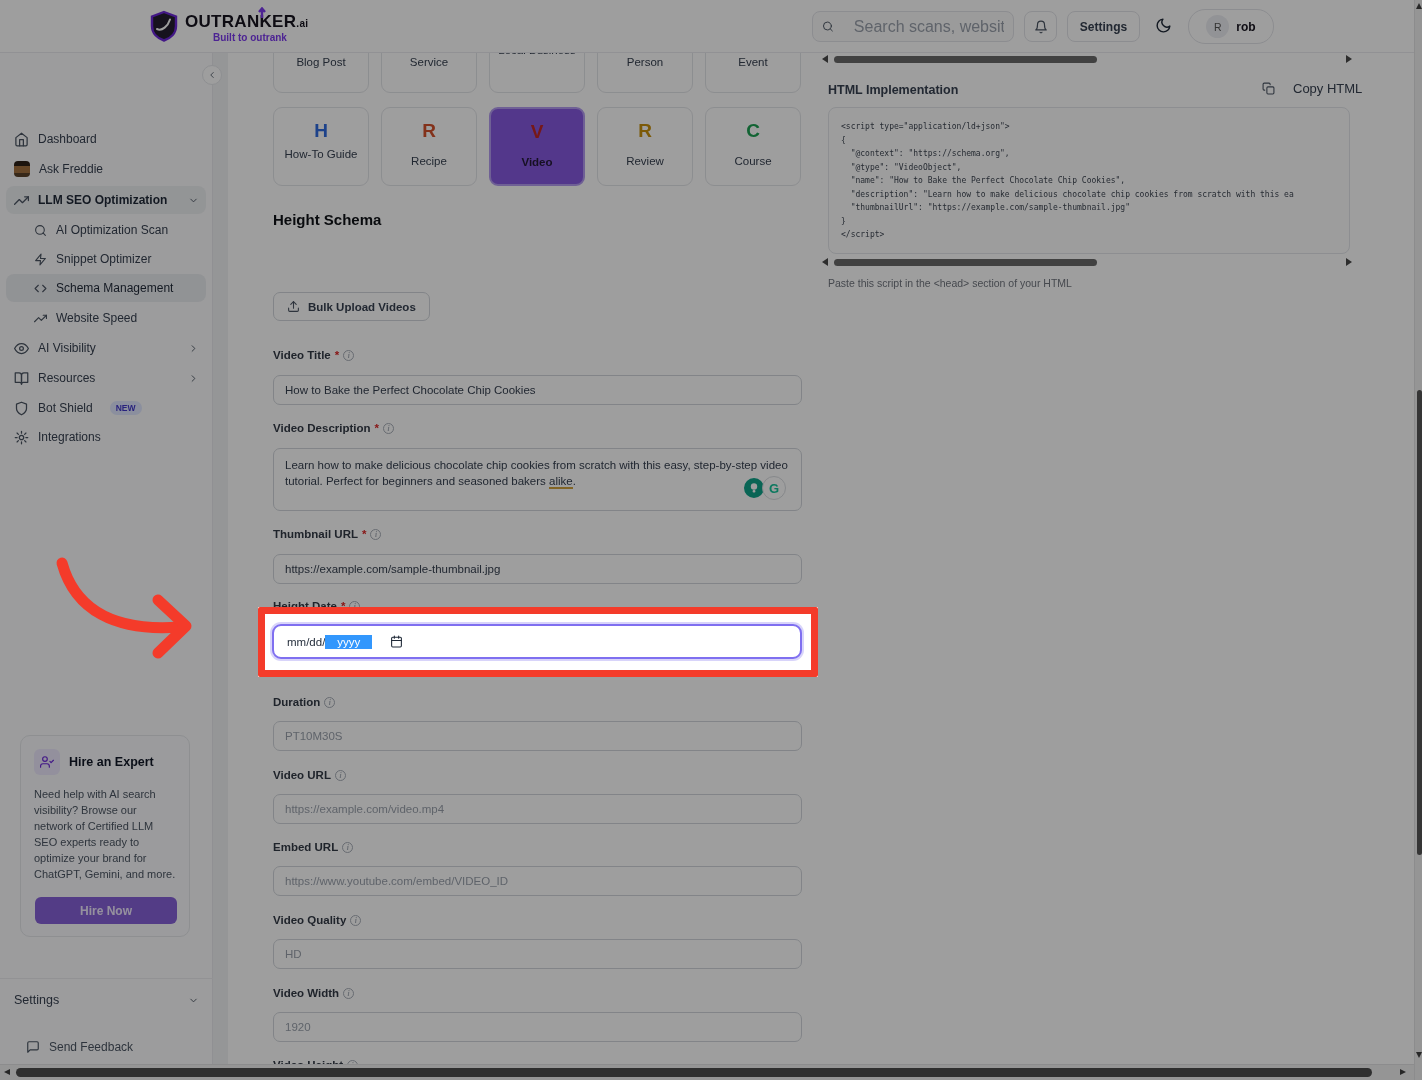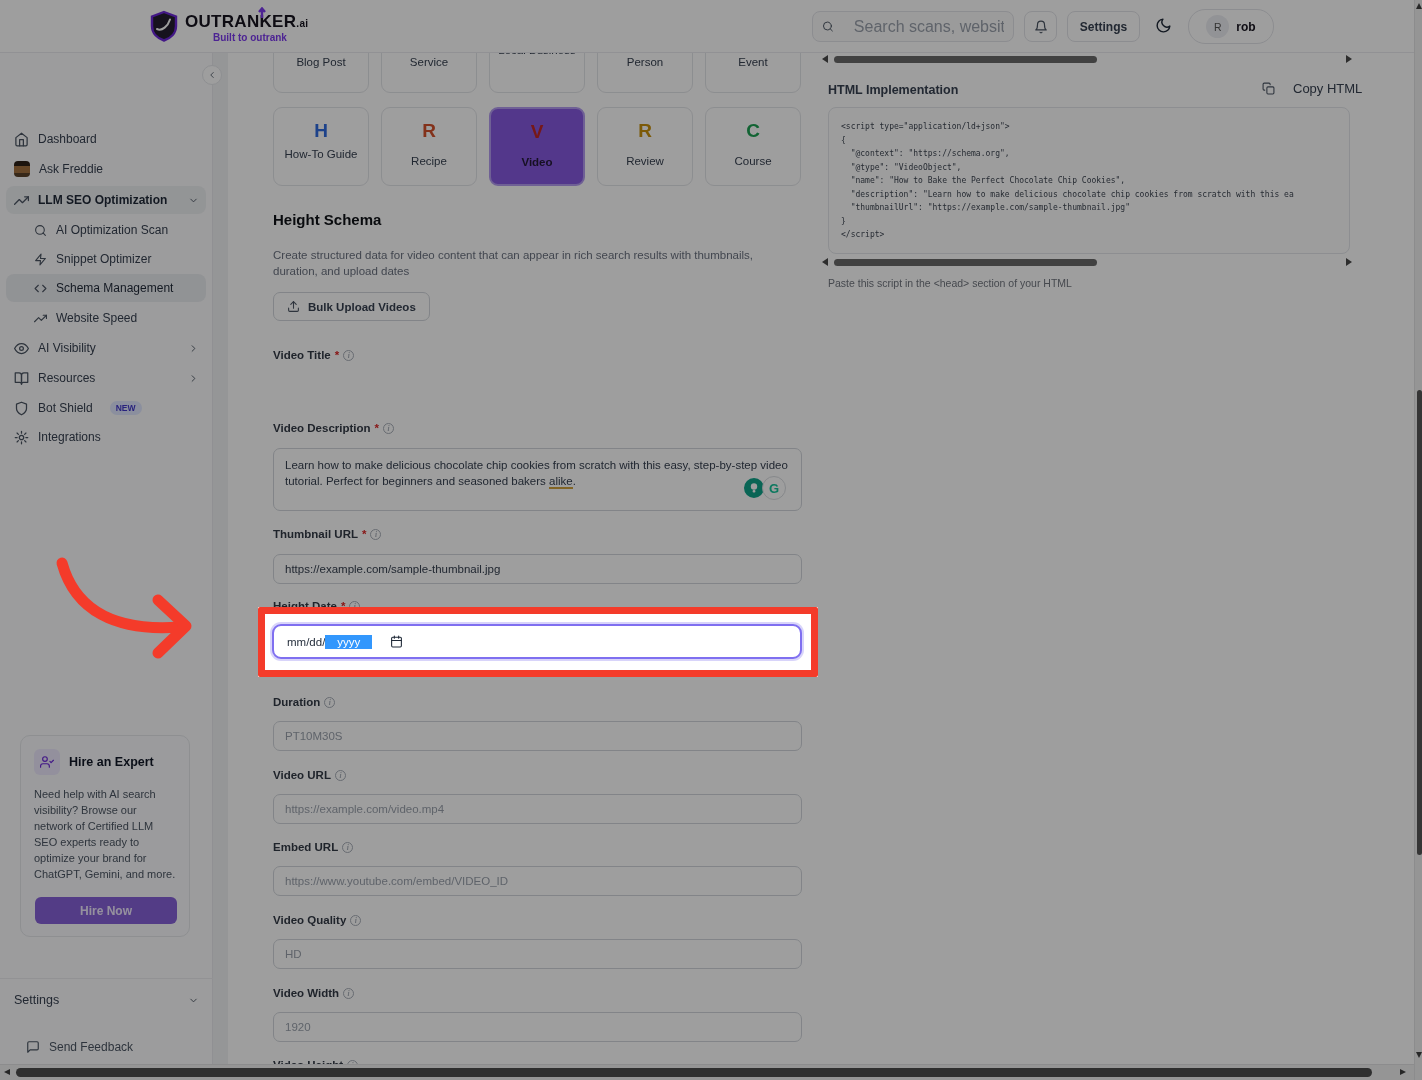--- a/index.html
+++ b/index.html
@@ -248,36 +248,38 @@
     <div class="tcard" style="left:369px;top:54px;height:79px;">
       <div class="ltr c-r2">R</div>
       <div class="lbl" style="margin-top:13px;">Review</div>
     </div>
     <div class="tcard" style="left:477px;top:54px;height:79px;">
       <div class="ltr c-c">C</div>
       <div class="lbl" style="margin-top:13px;">Course</div>
     </div>
 
     <div class="abs" style="left:45px;top:158px;font-size:15px;font-weight:bold;color:#101318;">Height Schema</div>
-    <div class="abs" style="left:45px;top:194px;width:522px;font-size:11.5px;line-height:16px;color:#6b7280;">Create structured data for video content that can appear in rich search results with thumbnails, duration, and upload dates</div>
 
     <div class="abs" style="left:45px;top:239px;height:29px;display:flex;align-items:center;gap:8px;border:1px solid #d2d6dc;border-radius:7px;padding:0 13px;font-size:11.5px;font-weight:bold;color:#374151;background:#fff;">
       <svg class="ic" width="13" height="13" viewBox="0 0 24 24">
           <path d="M21 15v4a2 2 0 0 1-2 2H5a2 2 0 0 1-2-2v-4"></path>
           <polyline points="17 8 12 3 7 8"></polyline>
           <line x1="12" y1="3" x2="12" y2="15"></line>
         </svg>
       <span>Bulk Upload Videos</span>
     </div>
 
     <div class="abs flabel" style="left:45px;top:296px;">
       <span>Video Title</span>
         <span class="req">*</span>
         <span class="info">i</span>
     </div>
+    <div class="inp" style="left:45px;top:322px;">
+        <span>How to Bake the Perfect Chocolate Chip Cookies</span>
+      </div>
 
     <div class="abs flabel" style="left:45px;top:369px;">
       <span>Video Description</span>
         <span class="req">*</span>
         <span class="info">i</span>
     </div>
     <div class="tarea" style="left:45px;top:395px;">
       <span>Learn how to make delicious chocolate chip cookies from scratch with this easy, step-by-step video tutorial. Perfect for beginners and seasoned bakers </span><span class="gunder">alike</span><span>.</span>
     </div>
     <div class="abs" style="left:514px;top:423px;display:flex;">

